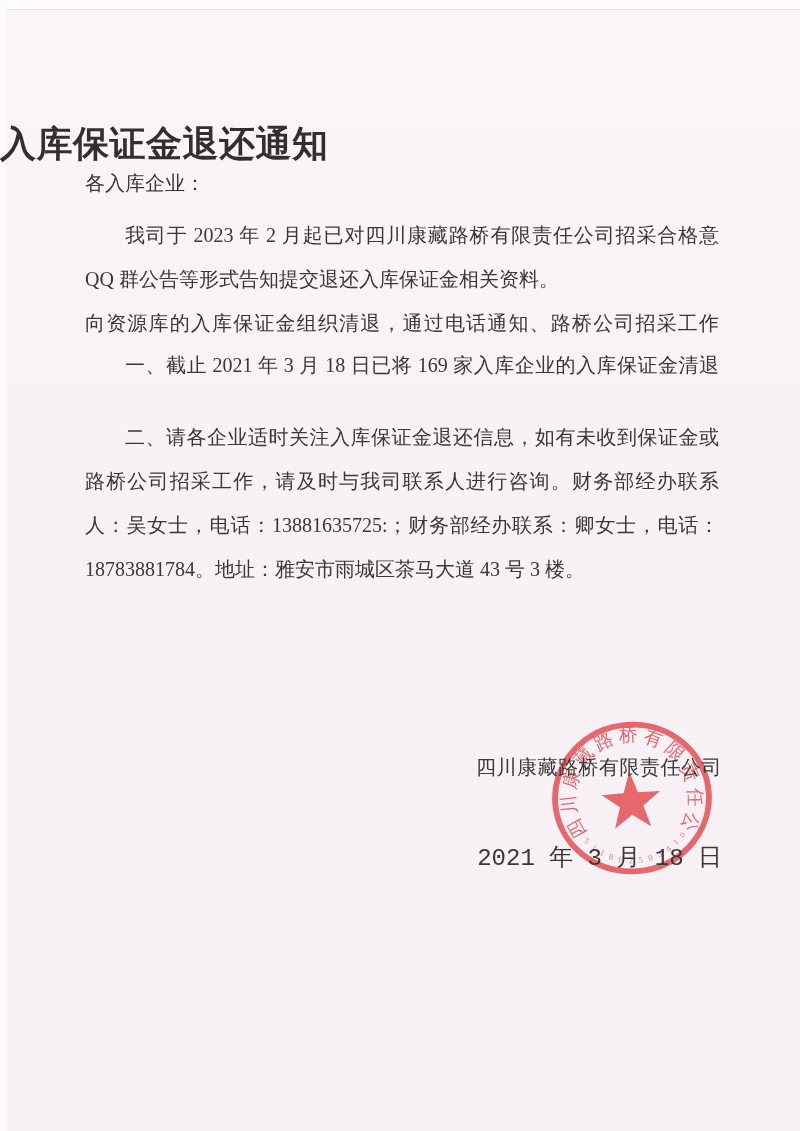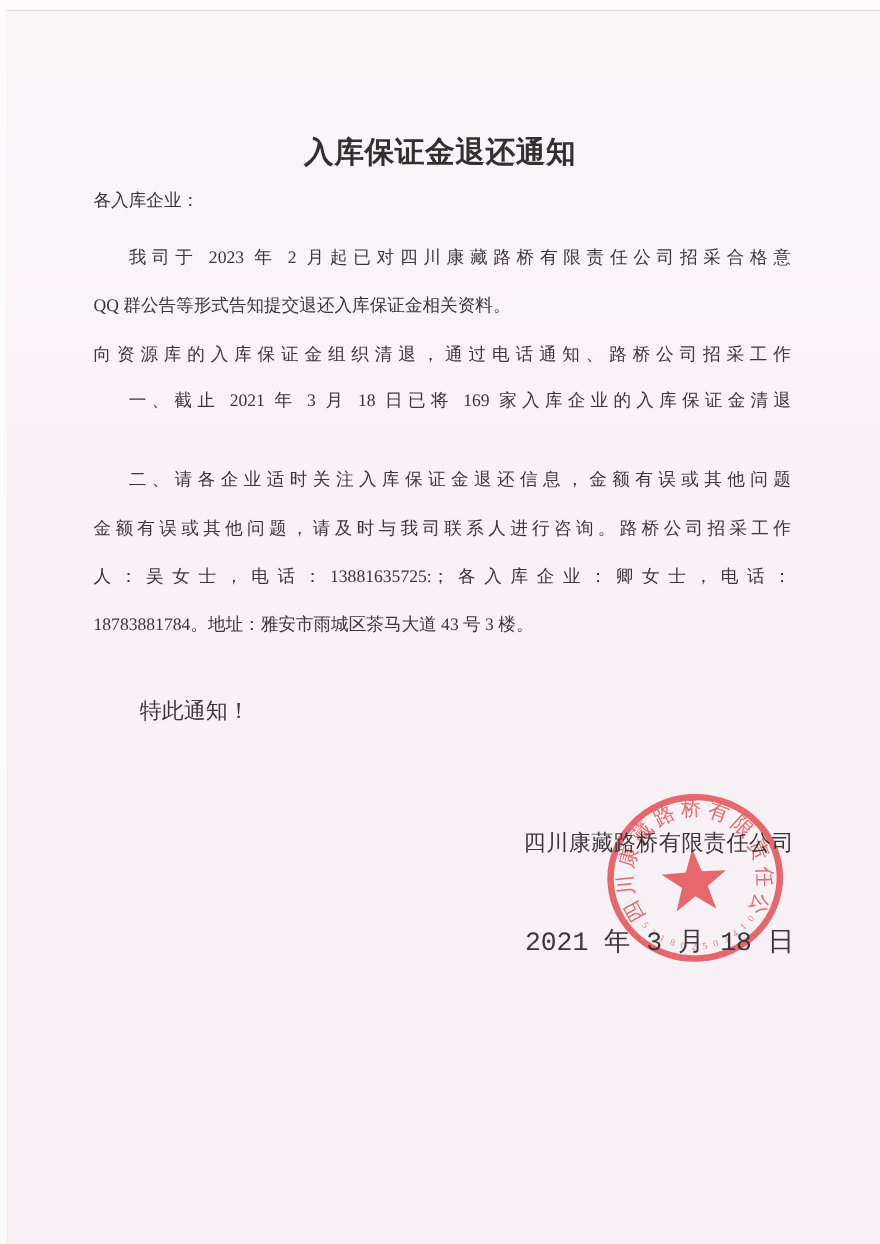--- a/index.html
+++ b/index.html
@@ -16,26 +16,26 @@
   .scan-edge-top{
     position:absolute;top:0;left:0;width:800px;height:9px;
     background:#fdfbfc;border-bottom:1px solid #e7dfe4;
   }
   .scan-edge-left{
     position:absolute;top:0;left:0;width:6px;height:1131px;
     background:#fcfafb;
   }
   .title{
     position:absolute;top:121px;left:0;width:800px;
-    text-align:center;font-size:27px;font-weight:bold;
+    text-align:left;font-size:36px;font-weight:bold;
     letter-spacing:0.5px;color:#332f31;line-height:1.3;
   }
   .textblock{
     position:absolute;left:85px;width:634px;
-    font-size:16px;line-height:44px;
+    font-size:20px;line-height:44px;
   }
   .line{display:block;text-align:justify;}
   .line.jl{text-align-last:justify;}
   .line.first{text-indent:2em;}
   .salutation{top:161px;}
   .para1{top:213px;}
   .para2{top:343px;}
   .para3{top:415px;}
   .closing{position:absolute;left:127px;top:625px;font-size:20px;line-height:44px;}
   .attachment{position:absolute;left:127px;top:670px;font-size:20px;line-height:44px;}
@@ -67,27 +67,26 @@
     <span class="line first jl">我司于 2023 年 2 月起已对四川康藏路桥有限责任公司招采合格意</span>
     <span class="line">QQ 群公告等形式告知提交退还入库保证金相关资料。</span>
     <span class="line jl">向资源库的入库保证金组织清退，通过电话通知、路桥公司招采工作</span>
   </div>
 
   <div class="textblock para2">
     <span class="line first jl">一、截止 2021 年 3 月 18 日已将 169 家入库企业的入库保证金清退</span>
   </div>
 
   <div class="textblock para3">
-    <span class="line first jl">二、请各企业适时关注入库保证金退还信息，金额有误或其他问题</span>
-    <span class="line jl">金额有误或其他问题，请及时与我司联系人进行咨询。路桥公司招采工作</span>
-    <span class="line jl">人：吴女士，电话：13881635725:；各入库企业：卿女士，电话：</span>
+    <span class="line first jl">二、请各企业适时关注入库保证金退还信息，如有未收到保证金或</span>
+    <span class="line jl">路桥公司招采工作，请及时与我司联系人进行咨询。财务部经办联系</span>
+    <span class="line jl">人：吴女士，电话：13881635725:；财务部经办联系：卿女士，电话：</span>
     <span class="line">18783881784。地址：雅安市雨城区茶马大道 43 号 3 楼。</span>
   </div>
 
-  <div class="closing">特此通知！</div>
 
 
   <svg class="seal" viewBox="0 0 190 190" xmlns="http://www.w3.org/2000/svg">
     <defs>
       <path id="sealArcTop" d="M 45.4 133.8 A 63 63 0 1 1 144.6 133.8" fill="none"></path>
       <path id="sealArcBottom" d="M 31.4 128.8 A 72 72 0 0 0 158.6 128.8" fill="none"></path>
     </defs>
     <ellipse cx="95" cy="95" rx="85" ry="81" fill="none" stroke="#ea4a4e" stroke-width="6.5" opacity="0.92"></ellipse>
     <polygon points="94,66 102,89 126.3,89.5 106.9,104.2 114,127.5 94,113.6 74,127.5 81.1,104.2 61.7,89.5 86,89" fill="#ea4a4e" opacity="0.92"></polygon>
     <text font-size="20.5" fill="#ea4a4e" opacity="0.92">

